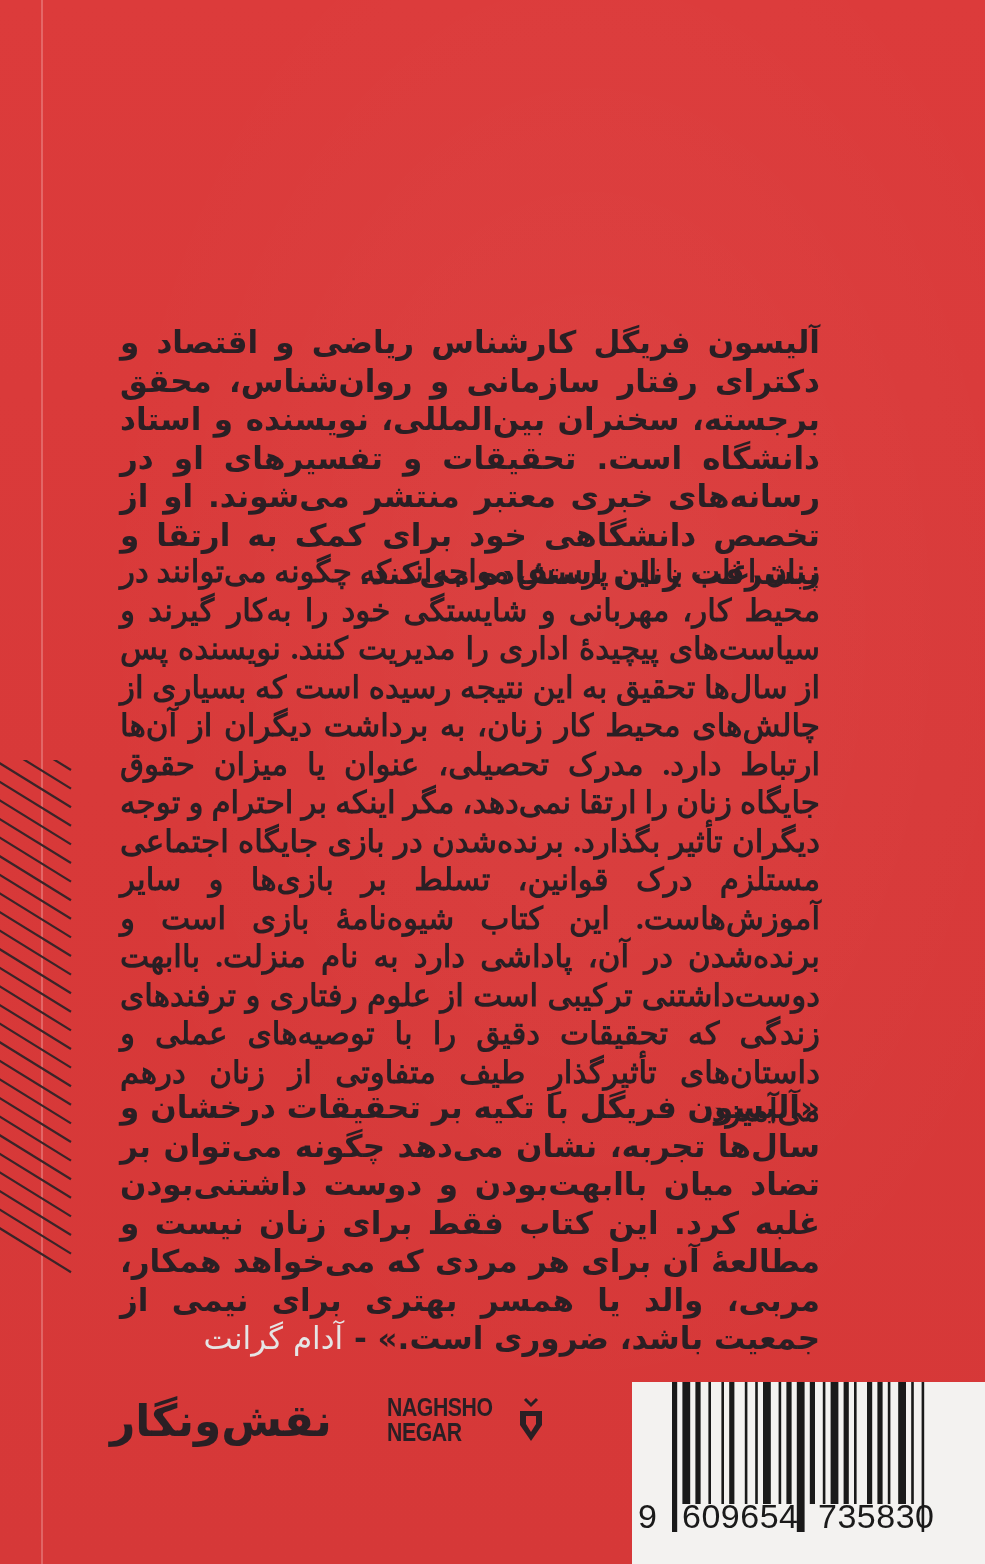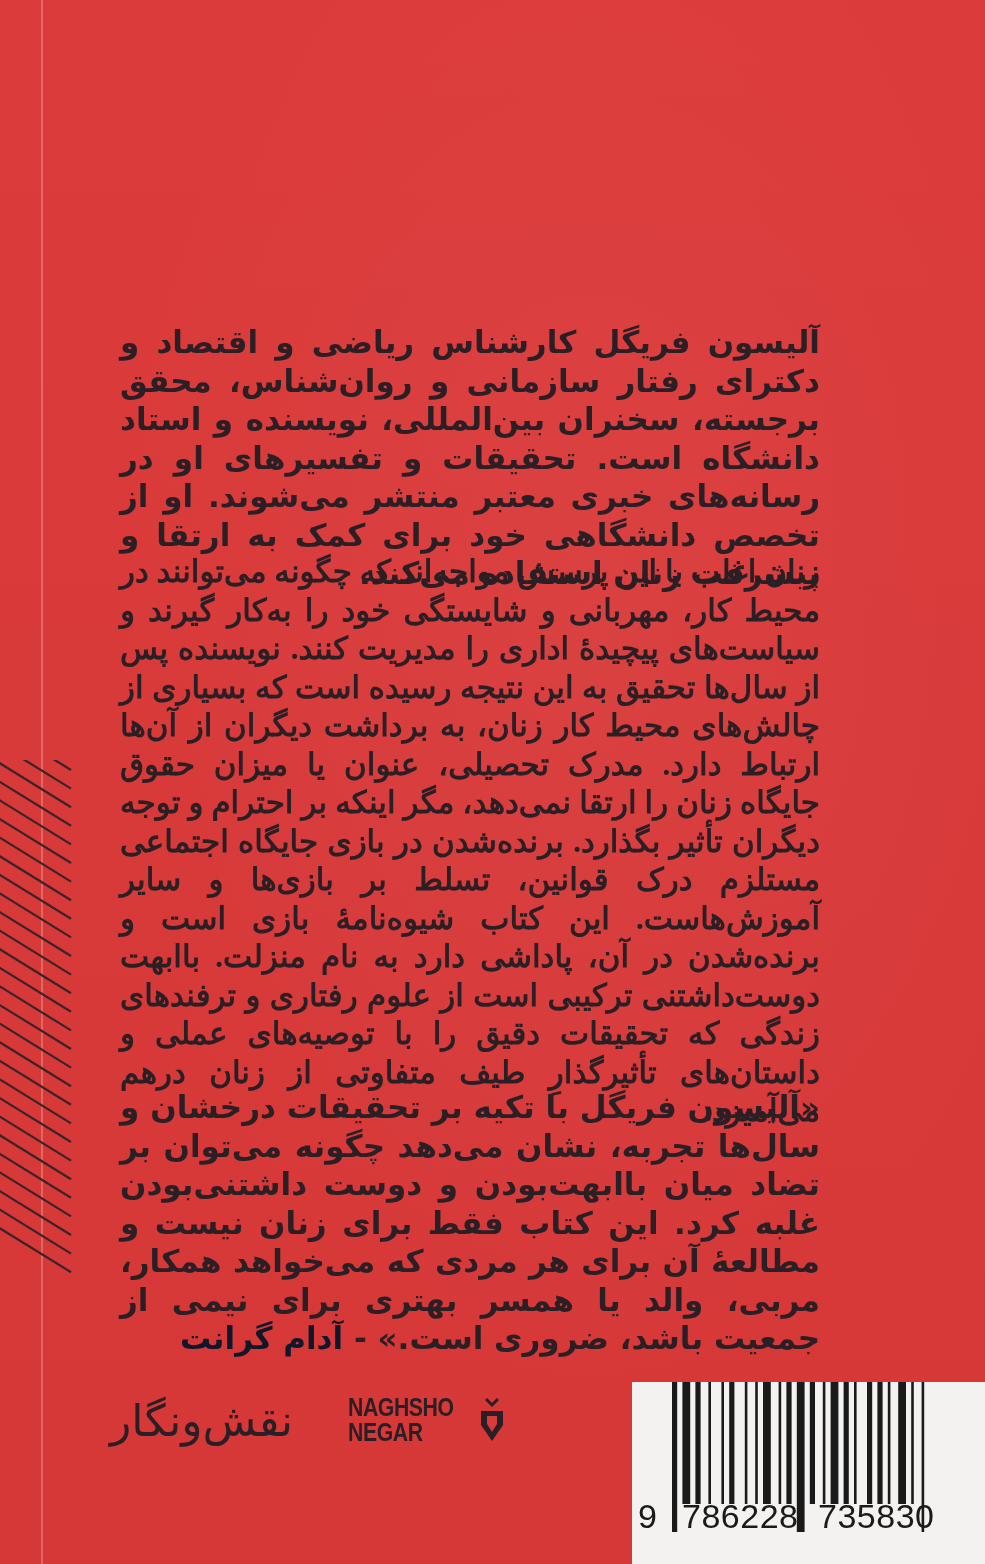--- a/index.html
+++ b/index.html
@@ -47,35 +47,35 @@
       text-align-last: right;
       color: #2a1f24;
       font-weight: bold;
       font-size: 31px;
       line-height: 38.5px;
     }
     .p1 { top: 292px; }
     .p2 { top: 522px; font-family: Liberation Serif, serif; }
     .p3 { top: 1057px; }
     .attribution {
-      color: #0f172a;
-      font-weight: bold;
+      color: #e5e5e5;
+      font-weight: normal;
     }
     .publisher {
       position: absolute;
       top: 1380px;
       left: 110px;
       height: 80px;
       display: flex;
       align-items: center;
     }
     .pub-fa {
       direction: rtl;
       font-size: 44px;
-      font-weight: normal;
+      font-weight: bold;
       color: #2a1f24;
       letter-spacing: -1px;
       margin-right: 55px;
     }
     .pub-en {
       font-family: "Liberation Sans", sans-serif;
       font-weight: bold;
       font-size: 25px;
       line-height: 25px;
       color: #2a1f24;
@@ -201,16 +201,16 @@
         <rect x="235.00000000000006" y="0" width="5.2" height="122"></rect>
         <rect x="245.40000000000006" y="0" width="5.2" height="122"></rect>
         <rect x="255.80000000000007" y="0" width="2.6" height="122"></rect>
         <rect x="266.20000000000005" y="0" width="7.800000000000001" height="122"></rect>
         <rect x="279.20000000000005" y="0" width="2.6" height="122"></rect>
         <rect x="289.6" y="0" width="2.6" height="150"></rect>
       </g>
   </svg>
   <div class="barcode-digits">
     <span class="d-first">9</span>
-    <span class="d-left">786228</span>
+    <span class="d-left">609654</span>
     <span class="d-right">735830</span>
   </div>
 </div>
 
 </body></html>

